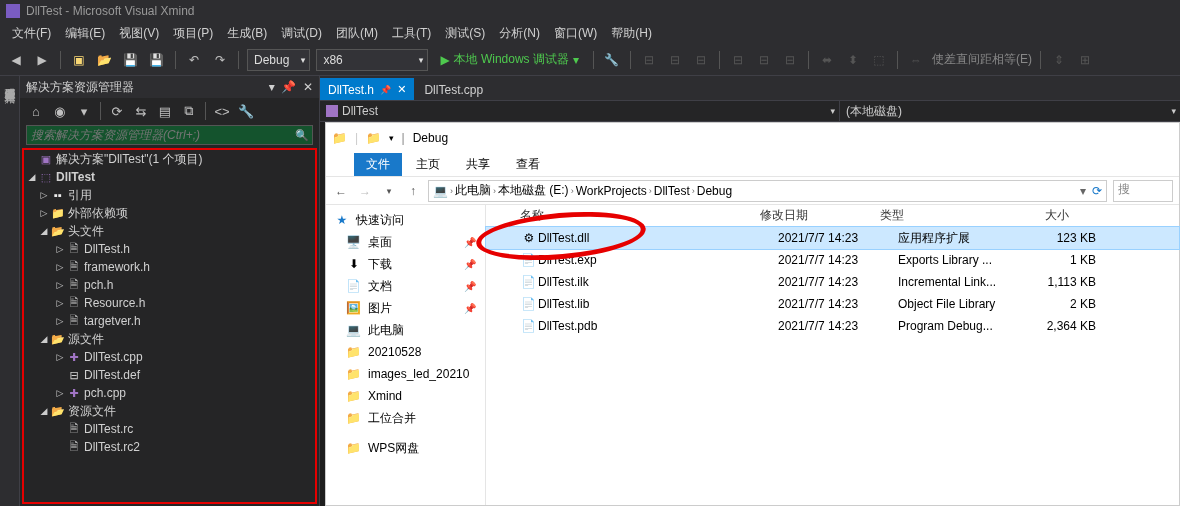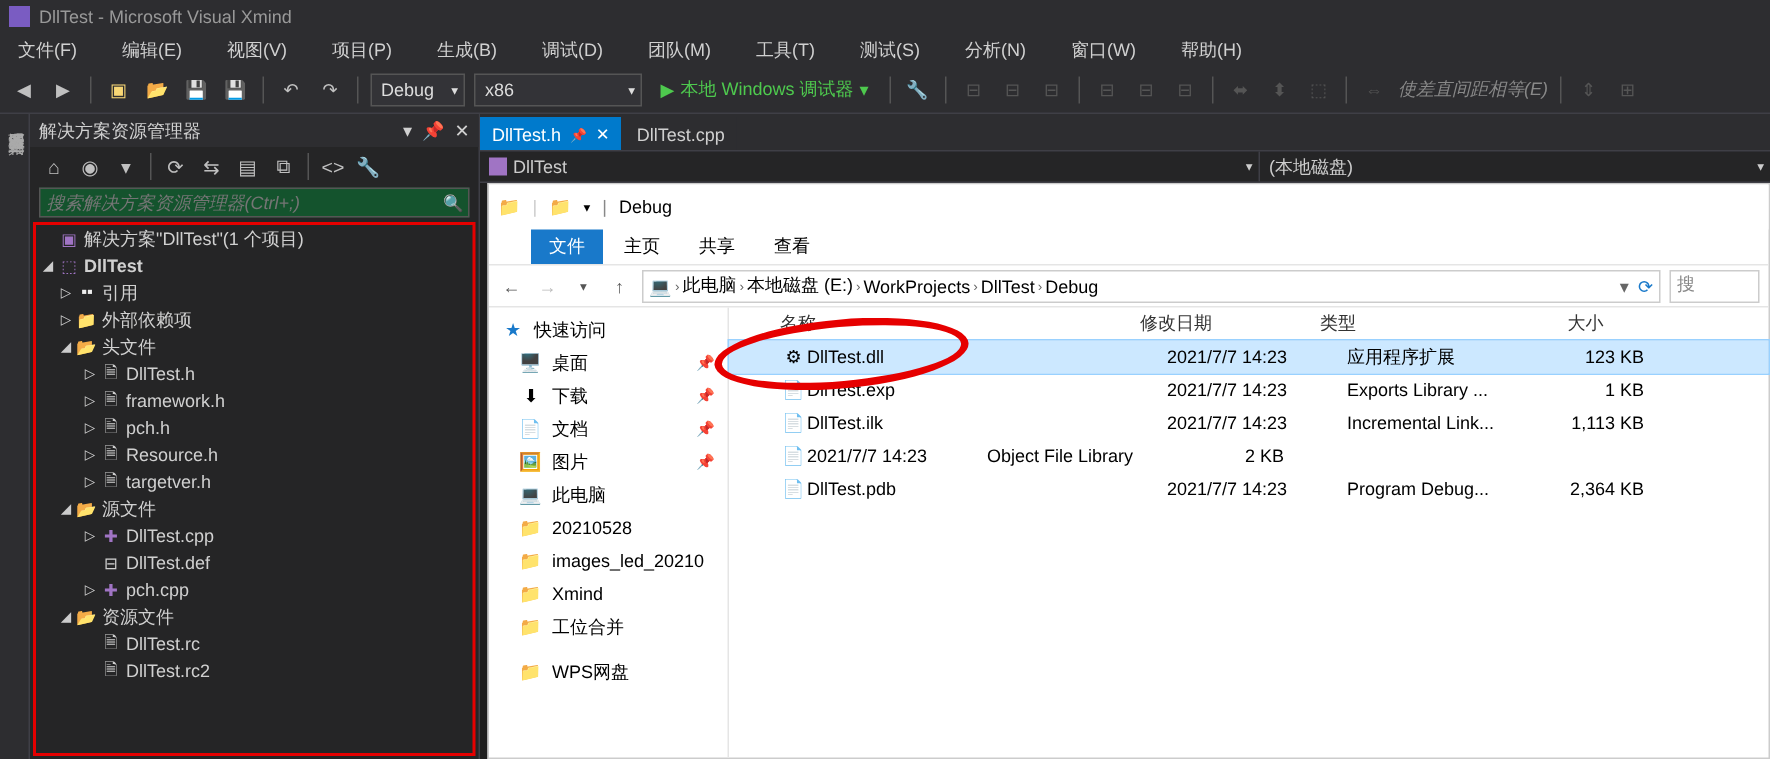--- a/index.html
+++ b/index.html
@@ -1,28 +1,28 @@
 <!DOCTYPE html>
 <html><head>
 <meta charset="utf-8">
 <style>
 * { margin: 0; padding: 0; box-sizing: border-box; font-family: "Segoe UI", "Microsoft YaHei", sans-serif; font-size: 12px; }
 body { width: 1180px; height: 506px; background: #2d2d30; color: #d0d0d0; overflow: hidden; display: flex; flex-direction: column; }
 .titlebar { height: 22px; background: #2d2d30; display: flex; align-items: center; padding: 0 6px; color: #999; gap: 6px; }
 .vs-icon { width: 14px; height: 14px; background: #7a5cc2; display: inline-block; }
-.menubar { height: 22px; background: #2d2d30; display: flex; align-items: center; gap: 18px; padding: 0 6px; }
+.menubar { height: 22px; background: #2d2d30; display: flex; align-items: center; gap: 2px; padding: 0 6px; }
 .menubar span { padding: 2px 6px; cursor: pointer; }
 .toolbar { height: 32px; background: #2d2d30; border-bottom: 1px solid #3f3f46; display: flex; align-items: center; padding: 0 6px; gap: 6px; }
 .tb-btn { width: 20px; height: 20px; display: inline-flex; align-items: center; justify-content: center; color: #c0c0c0; cursor: pointer; }
 .tb-sep { width: 1px; height: 18px; background: #555; margin: 0 2px; }
 .tb-combo { height: 22px; background: #333337; border: 1px solid #555; padding: 0 20px 0 6px; display: inline-flex; align-items: center; position: relative; color: #ddd; }
 .tb-combo::after { content:"▾"; position:absolute; right:4px; font-size:9px;}
 .tb-run { color: #4ec94e; display: inline-flex; align-items: center; gap: 4px; padding: 0 6px; }
 .tb-run.arrow::before{content:"▶"; color:#4ec94e;}
-.tb-text { color: #888; font-style: italic; }
+.tb-text { color: #888; }
 .main { flex: 1; display: flex; overflow: hidden; }
 .leftbar { width: 20px; background: #2d2d30; border-right: 1px solid #3f3f46; display: flex; flex-direction: column; align-items: center; padding-top: 4px; gap: 4px; }
 .leftbar span { writing-mode: vertical-rl; font-size: 11px; color: #aaa; }
 .solution-panel { width: 300px; background: #252526; display: flex; flex-direction: column; border-right: 1px solid #3f3f46; }
 .panel-header { height: 22px; background: #2d2d30; display: flex; align-items: center; justify-content: space-between; padding: 0 6px; }
 .panel-tools { height: 26px; display: flex; align-items: center; gap: 4px; padding: 0 6px; }
 .panel-tools .tb-btn { font-size: 13px; }
 .search-row { height: 22px; display: flex; align-items: center; padding: 0 6px; position:relative;}
 .search-row input { flex:1; background: #14532d; border: 1px solid #555; height: 20px; color: #999; padding: 0 4px; font-style: italic;}
 .search-row::after{content:"🔍"; position:absolute; right:10px; font-size:11px; color:#999;}
@@ -400,20 +400,21 @@
               </div>
             <div class="ex-row">
                 <span class="ic">📄</span>
                 <span class="col-name">DllTest.ilk</span>
                 <span class="col-date">2021/7/7 14:23</span>
                 <span class="col-type">Incremental Link...</span>
                 <span class="col-size">1,113 KB</span>
               </div>
             <div class="ex-row">
                 <span class="ic">📄</span>
+                <span class="col-name">DllTest.lib</span>
                 <span class="col-date">2021/7/7 14:23</span>
                 <span class="col-type">Object File Library</span>
                 <span class="col-size">2 KB</span>
               </div>
             <div class="ex-row">
                 <span class="ic">📄</span>
                 <span class="col-name">DllTest.pdb</span>
                 <span class="col-date">2021/7/7 14:23</span>
                 <span class="col-type">Program Debug...</span>
                 <span class="col-size">2,364 KB</span>

